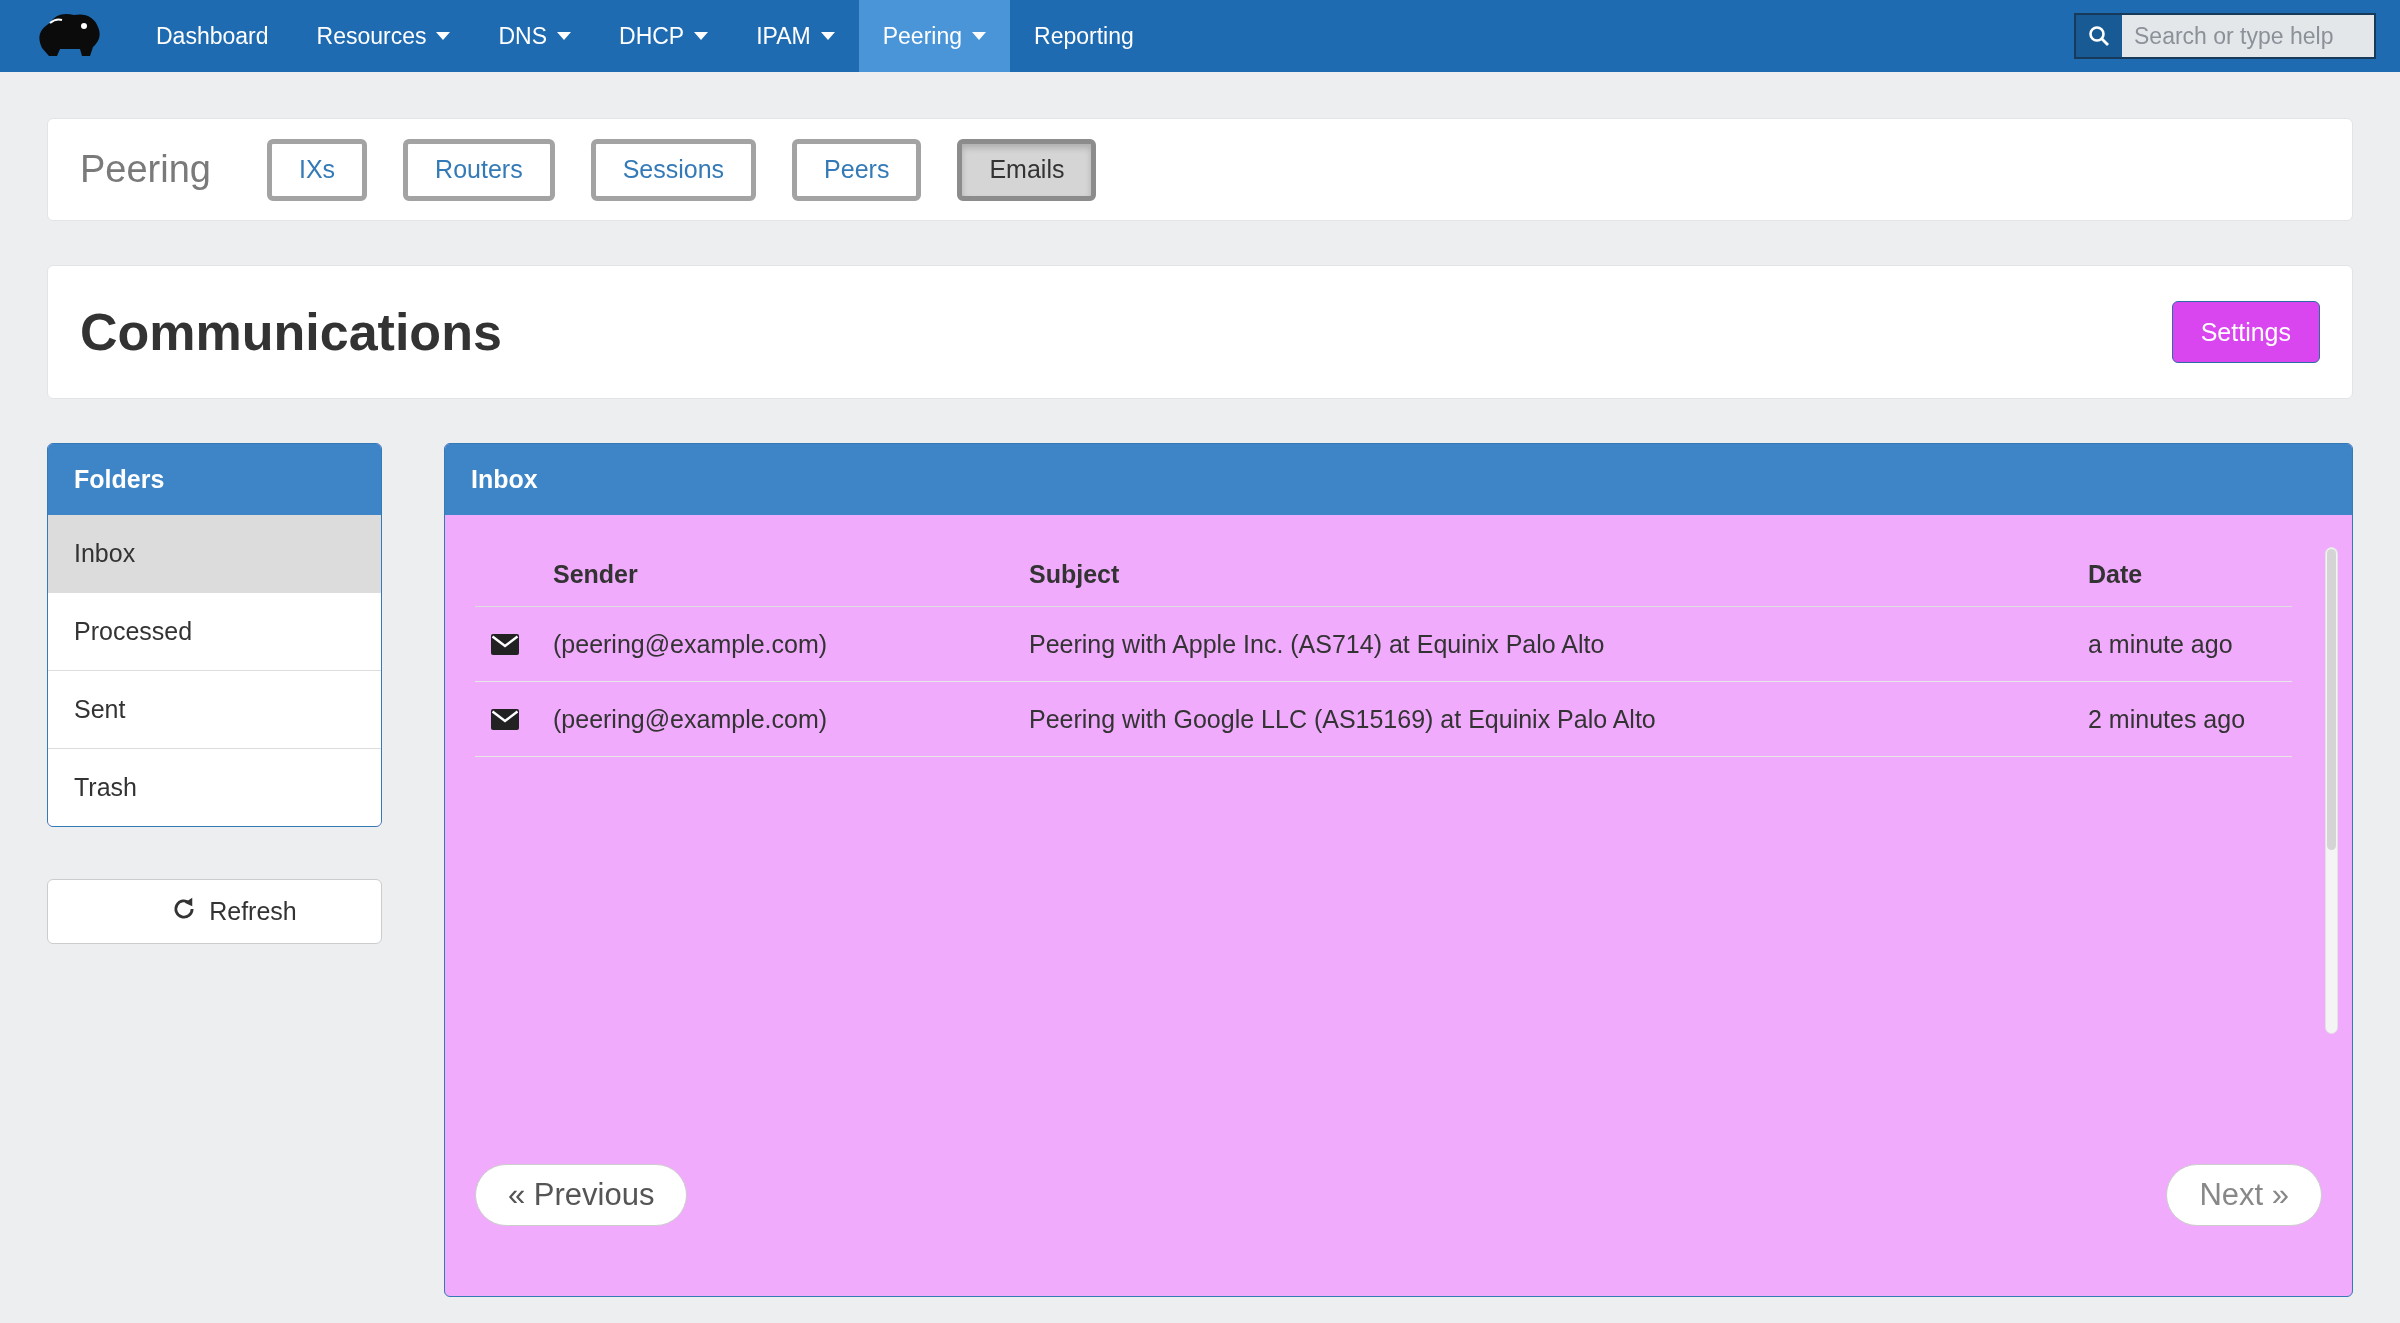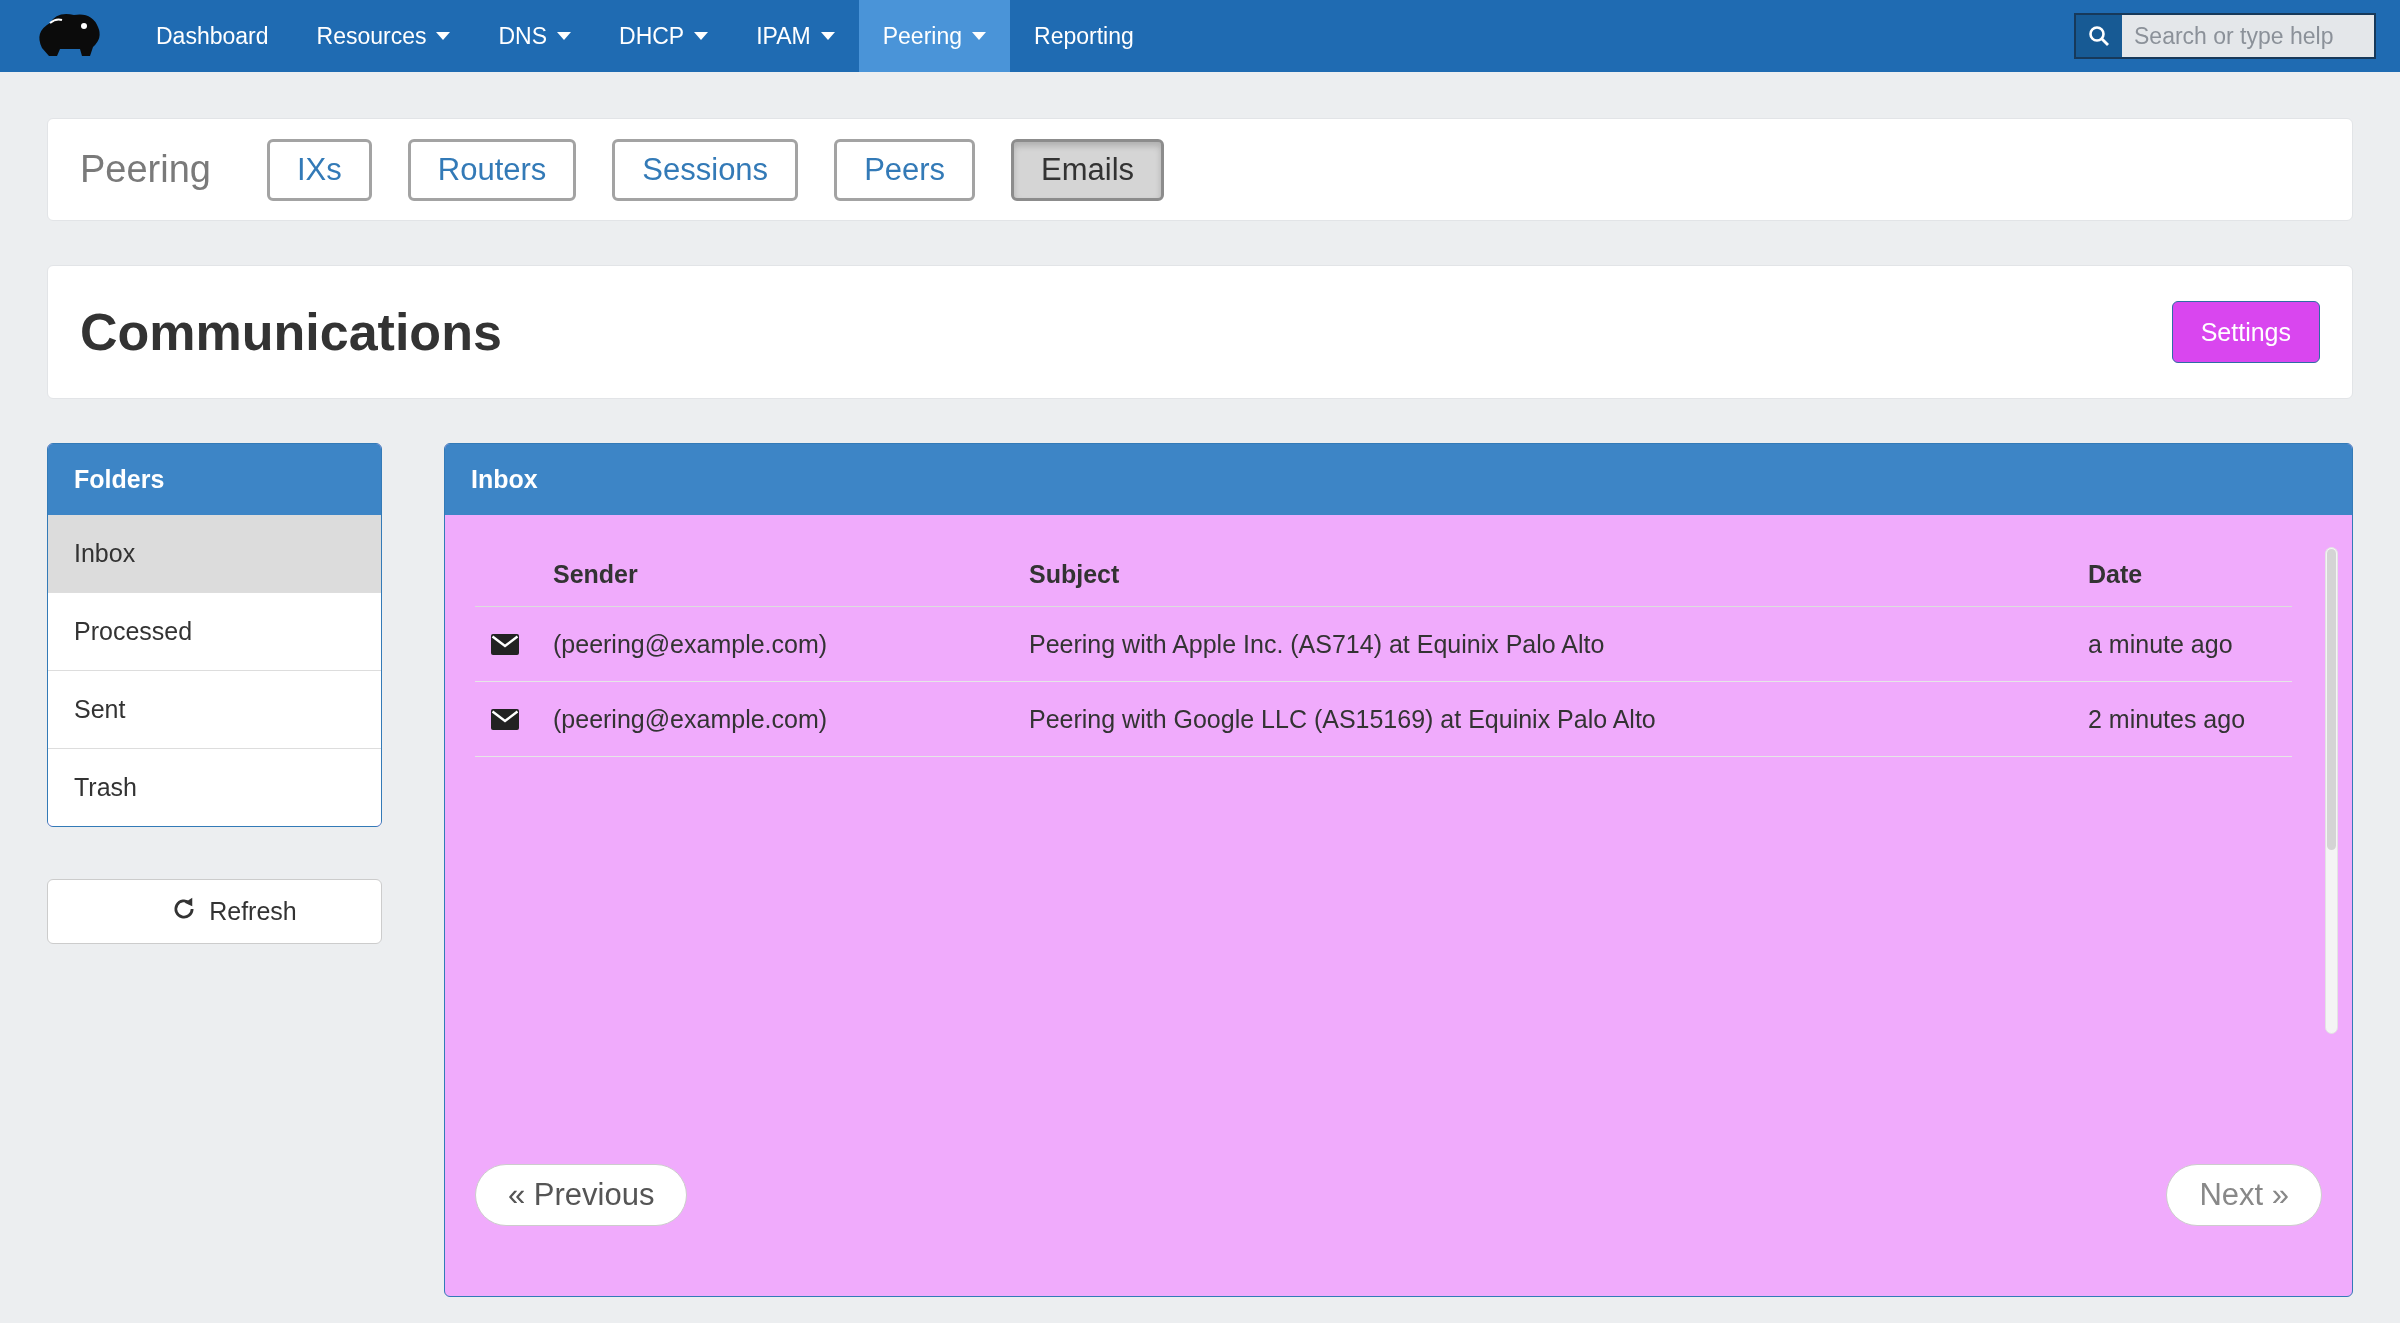--- a/index.html
+++ b/index.html
@@ -86,25 +86,25 @@
   }
   .subnav-title {
     font-size: 38px;
     color: #7a7a7a;
     margin-right: 56px;
   }
   .pill-btn {
     height: 62px;
     padding: 0 27px;
     margin-right: 36px;
-    font-size: 31px;
+    font-size: 25px;
     font-family: "Liberation Sans", sans-serif;
     color: #337ab7;
     background: #ffffff;
-    border: 3px solid #a3a3a3;
+    border: 5px solid #a3a3a3;
     border-radius: 6px;
     cursor: pointer;
   }
   .pill-btn.active {
     background: #d5d5d5;
     border-color: #8c8c8c;
     color: #333333;
     box-shadow: inset 0 4px 6px rgba(0,0,0,.18);
   }
 

